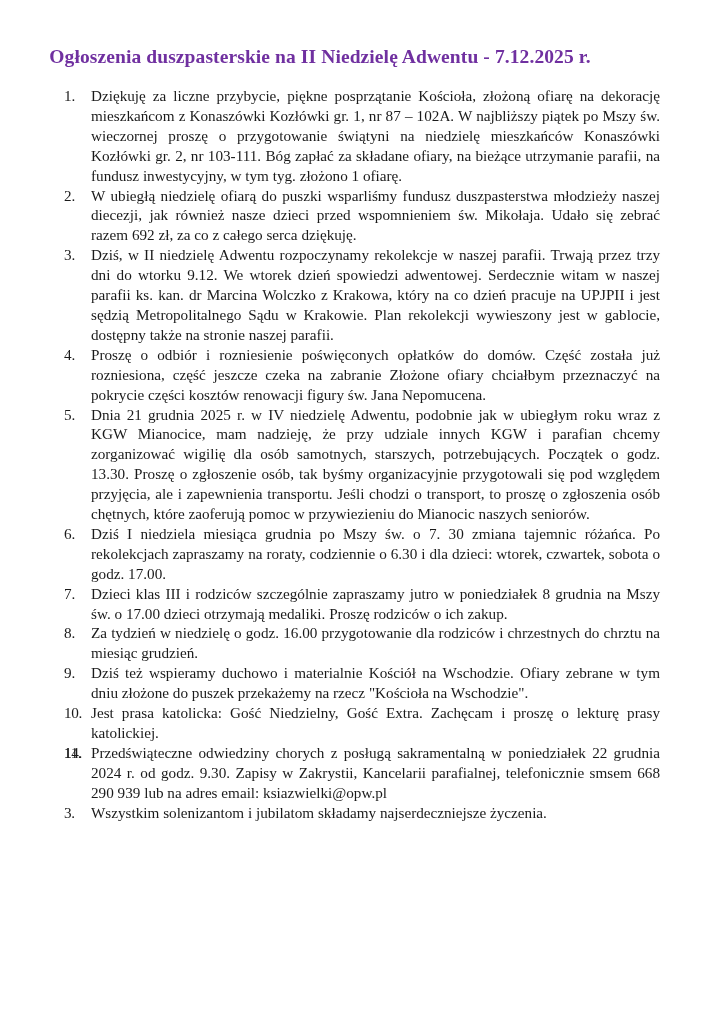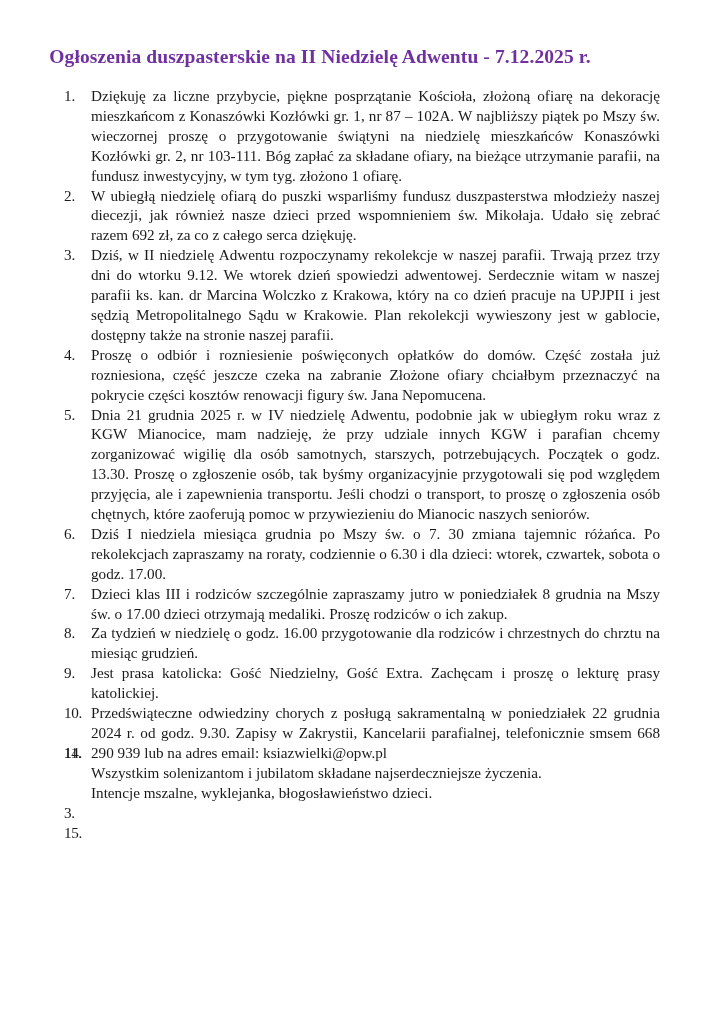--- a/index.html
+++ b/index.html
@@ -52,21 +52,20 @@
       text-align-last: left;
     }
     .item .num {
       position: absolute;
       left: 0;
       top: 0;
       width: 26px;
     }
     .item.two-digit .num {
       letter-spacing: -0.4px;
-      margin-top: 40px;
     }
   </style>
 </head>
 <body>
 
 <div class="page">
   <div class="title" style="color: rgb(112, 48, 160);">Ogłoszenia duszpasterskie na II Niedzielę Adwentu - 7.12.2025 r.</div>
 
   <ol class="list">
     <li class="item">
@@ -96,34 +95,31 @@
     <li class="item">
       <span class="num">7.</span>
       <span>Dzieci klas III i rodziców szczególnie zapraszamy jutro w poniedziałek 8 grudnia na Mszy św. o 17.00 dzieci otrzymają medaliki. Proszę rodziców o ich zakup.</span>
     </li>
     <li class="item">
       <span class="num">8.</span>
       <span>Za tydzień w niedzielę o godz. 16.00 przygotowanie dla rodziców i chrzestnych do chrztu na miesiąc grudzień.</span>
     </li>
     <li class="item">
       <span class="num">9.</span>
+      <span> Dziś też wspieramy duchowo i materialnie Kościół na Wschodzie. Ofiary zebrane w tym dniu złożone do puszek przekażemy na rzecz "Kościoła na Wschodzie".</span>
     </li>
     <li class="item two-digit">
       <span class="num">10.</span>
       <span>Jest prasa katolicka: Gość Niedzielny, Gość Extra. Zachęcam i proszę o lekturę prasy katolickiej.</span>
     </li>
     <li class="item two-digit">
       <span class="num">11.</span>
     </li>
     <li class="item two-digit">
       <span class="num">14.</span>
       <span>Przedświąteczne odwiedziny chorych z posługą sakramentalną w poniedziałek 22 grudnia 2024 r. od godz. 9.30. Zapisy w Zakrystii, Kancelarii parafialnej, telefonicznie smsem 668 290 939 lub na adres email: ksiazwielki@opw.pl</span>
     </li>
     <li class="item two-digit">
       <span class="num">3.</span>
-      <span>Wszystkim solenizantom i jubilatom składane najserdeczniejsze życzenia.</span>
-    </li>
-    <li class="item two-digit">
-      <span class="num">15.</span>
-      <span>Intencje mszalne, wyklejanka, błogosławieństwo dzieci.</span>
+      <span>Wszystkim solenizantom i jubilatom składamy najserdeczniejsze życzenia.</span>
     </li>
   </ol>
 </div>
 
 </body></html>

